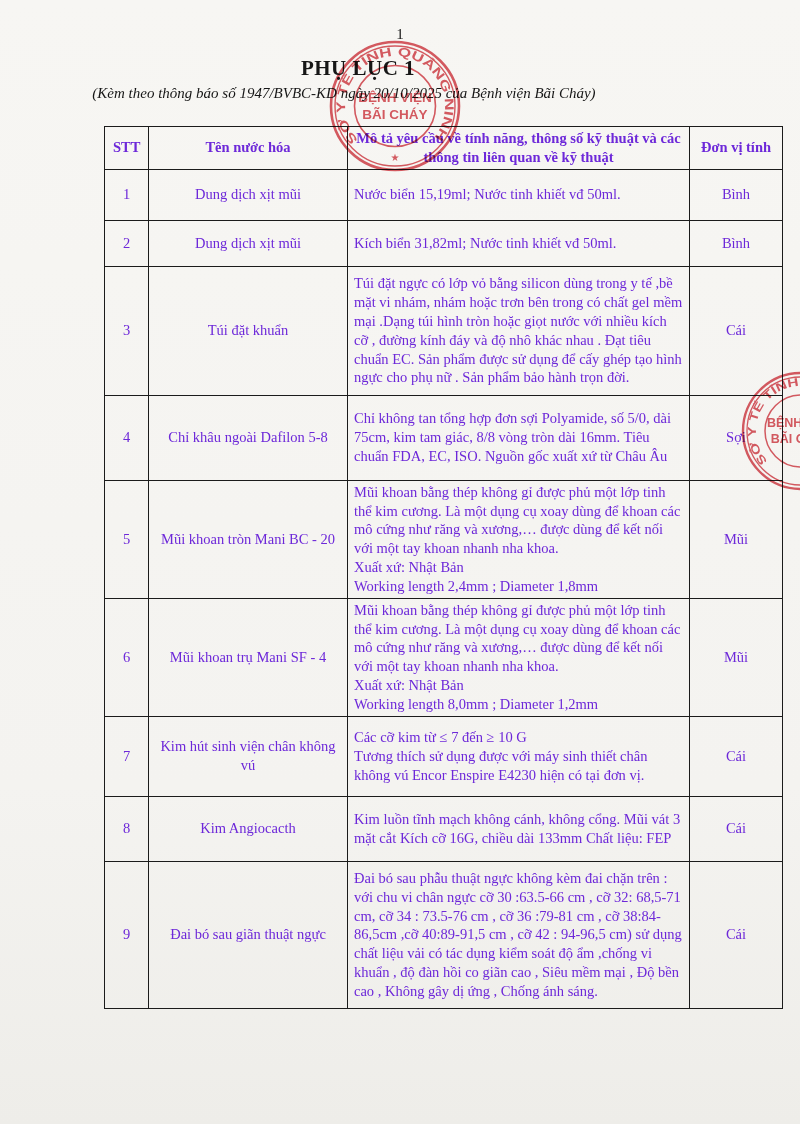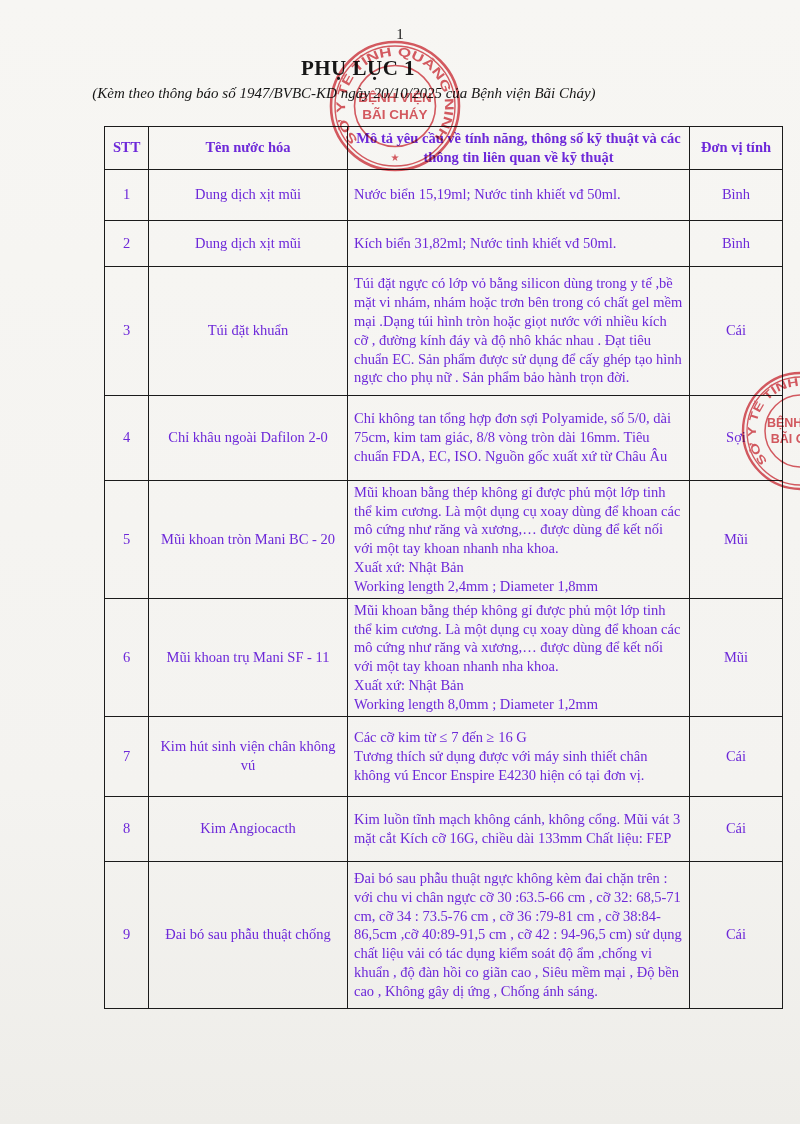--- a/index.html
+++ b/index.html
@@ -62,56 +62,56 @@
     <td class="c">Bình</td>
   </tr>
   <tr style="height:129px">
     <td class="c">3</td>
     <td class="c">Túi đặt khuẩn</td>
     <td class="desc">Túi đặt ngực có lớp vỏ bằng silicon dùng trong y tế ,bề mặt vi nhám, nhám hoặc trơn  bên trong có chất gel mềm mại .Dạng túi hình tròn  hoặc giọt nước với nhiều kích cỡ , đường kính đáy và độ nhô khác nhau . Đạt tiêu chuẩn EC. Sản phẩm được sử dụng để cấy ghép tạo hình ngực cho phụ nữ . Sản phẩm bảo hành trọn đời.</td>
     <td class="c">Cái</td>
   </tr>
   <tr style="height:85px">
     <td class="c">4</td>
-    <td class="c">Chỉ khâu ngoài Dafilon 2-0</td>
+    <td class="c">Chỉ khâu ngoài Dafilon 5-8</td>
     <td class="desc">Chỉ không tan tổng hợp đơn sợi Polyamide, số 5/0, dài 75cm, kim tam giác, 8/8 vòng tròn dài 16mm. Tiêu chuẩn FDA, EC, ISO. Nguồn gốc xuất xứ từ Châu Âu</td>
     <td class="c">Sợi</td>
   </tr>
   <tr style="height:113px">
     <td class="c">5</td>
     <td class="c">Mũi khoan tròn Mani BC - 20</td>
     <td class="desc">Mũi khoan bằng thép không gỉ được phủ một lớp tinh thể kim cương. Là một dụng cụ xoay dùng để khoan các mô cứng như răng và xương,… được dùng để kết nối với một tay khoan nhanh nha khoa.
 Xuất xứ: Nhật Bản
 Working length 2,4mm ; Diameter 1,8mm</td>
     <td class="c">Mũi</td>
   </tr>
   <tr style="height:116px">
     <td class="c">6</td>
-    <td class="c">Mũi khoan trụ Mani SF - 11</td>
+    <td class="c">Mũi khoan trụ Mani SF - 4</td>
     <td class="desc">Mũi khoan bằng thép không gỉ được phủ một lớp tinh thể kim cương. Là một dụng cụ xoay dùng để khoan các mô cứng như răng và xương,… được dùng để kết nối với một tay khoan nhanh nha khoa.
 Xuất xứ: Nhật Bản
 Working length 8,0mm ; Diameter 1,2mm</td>
     <td class="c">Mũi</td>
   </tr>
   <tr style="height:80px">
     <td class="c">7</td>
     <td class="c">Kim hút sinh viện chân không vú</td>
-    <td class="desc">Các cỡ kim từ ≤ 7 đến ≥ 16 G
+    <td class="desc">Các cỡ kim từ ≤ 7 đến ≥ 10 G
 Tương thích sử dụng được với máy sinh thiết chân không vú Encor Enspire E4230 hiện có tại đơn vị.</td>
     <td class="c">Cái</td>
   </tr>
   <tr style="height:65px">
     <td class="c">8</td>
     <td class="c">Kim Angiocacth</td>
     <td class="desc">Kim luồn tĩnh mạch không cánh, không cổng. Mũi vát 3 mặt cắt Kích cỡ 16G, chiều dài 133mm Chất liệu: FEP</td>
     <td class="c">Cái</td>
   </tr>
   <tr style="height:147px">
     <td class="c">9</td>
-    <td class="c">Đai bó sau phẫu thuật chống</td>
+    <td class="c">Đai bó sau giãn thuật ngực</td>
     <td class="desc">Đai bó sau phẫu thuật ngực không kèm đai chặn trên  : với chu vi chân ngực cỡ 30 :63.5-66 cm , cỡ 32: 68,5-71 cm, cỡ 34 : 73.5-76 cm , cỡ 36 :79-81 cm , cỡ 38:84-86,5cm ,cỡ 40:89-91,5 cm , cỡ 42 : 94-96,5 cm) sử dụng chất liệu vải  có tác dụng kiểm soát độ ẩm ,chống vi khuẩn , độ đàn hồi co giãn cao , Siêu mềm mại ,  Độ bền cao , Không gây dị ứng , Chống ánh sáng.</td>
     <td class="c">Cái</td>
   </tr>
 </tbody>
   </table>
 
 <svg class="stamp-svg" width="164" height="164" viewBox="0 0 164 164" style="left:313px;top:24px;">
   <g fill="none" stroke="#d5454e">
     <circle cx="82" cy="82" r="64" stroke-width="2.6"></circle>
     <circle cx="82" cy="82" r="60" stroke-width="1.4"></circle>

